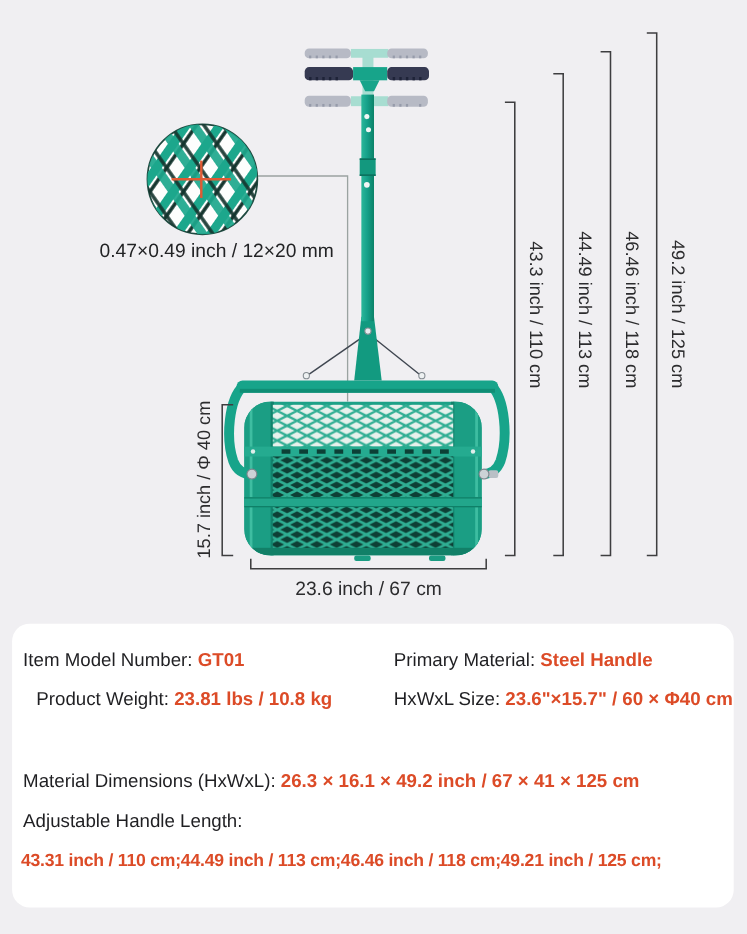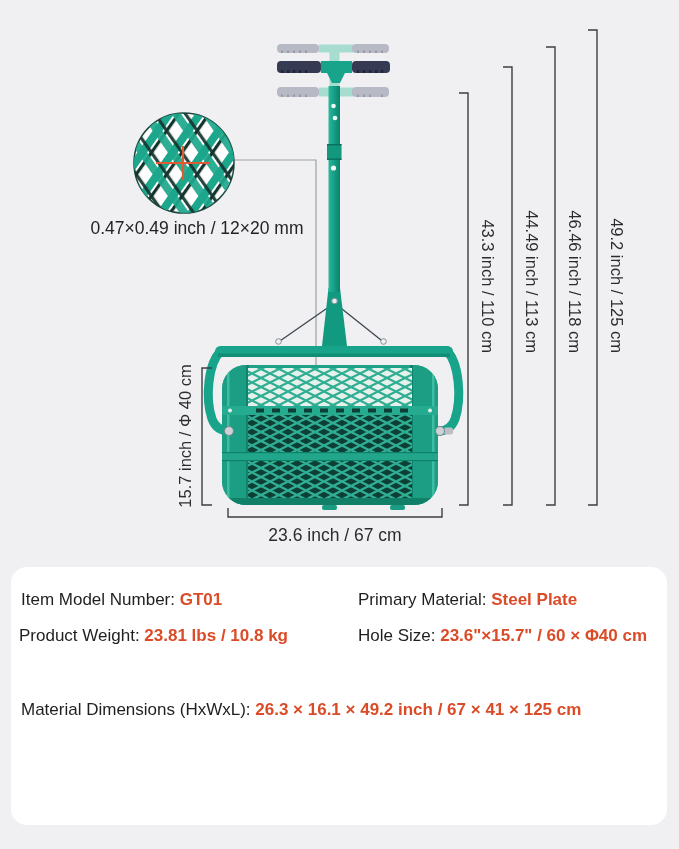--- a/index.html
+++ b/index.html
@@ -203,26 +203,30 @@
 
     <path d="M228 508 L228 517 L442 517 L442 508" fill="none" stroke="#3e3e40" stroke-width="1.4"></path>
     <text class="dim-label" x="335" y="541" text-anchor="middle" style="font-size:17.5px">23.6 inch / 67 cm</text>
   </svg>
 
   <div class="spec-panel">
     <div class="cell" style="left:10px;top:23px">
       <span class="lbl">Item Model Number: </span><span class="val">GT01</span>
     </div>
     <div class="cell" style="left:347px;top:23px">
-      <span class="lbl">Primary Material: </span><span class="val">Steel Plate</span>
-    </div>
-    <div class="cell" style="left:8px;top:59px">
+      <span class="lbl">Primary Material: </span><span class="val">Steel Handle</span>
+    </div>
+    <div class="cell" style="left:22px;top:59px">
       <span class="lbl">Product Weight: </span><span class="val">23.81 lbs / 10.8 kg</span>
     </div>
     <div class="cell" style="left:347px;top:59px">
-      <span class="lbl">Hole Size: </span><span class="val">23.6"×15.7" / 60 × Φ40 cm</span>
+      <span class="lbl">HxWxL Size: </span><span class="val">23.6"×15.7" / 60 × Φ40 cm</span>
     </div>
     <div class="cell" style="left:10px;top:133px">
       <span class="lbl">Material Dimensions (HxWxL): </span><span class="val">26.3 × 16.1 × 49.2 inch / 67 × 41 × 125 cm</span>
     </div>
+    <div class="cell" style="left:10px;top:170px">
+      <span class="lbl">Adjustable Handle Length:</span>
+    </div>
+    <div class="cell full-red" style="left:8px;top:207px">43.31 inch / 110 cm;44.49 inch / 113 cm;46.46 inch / 118 cm;49.21 inch / 125 cm;</div>
   </div>
 
 </div>
 
 </body></html>

